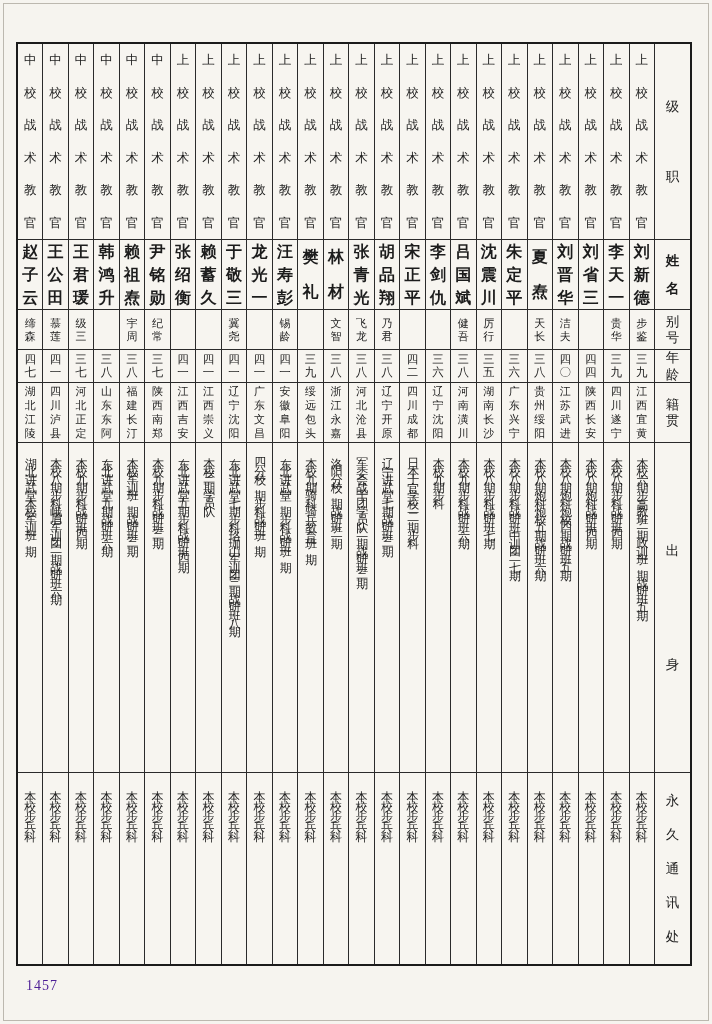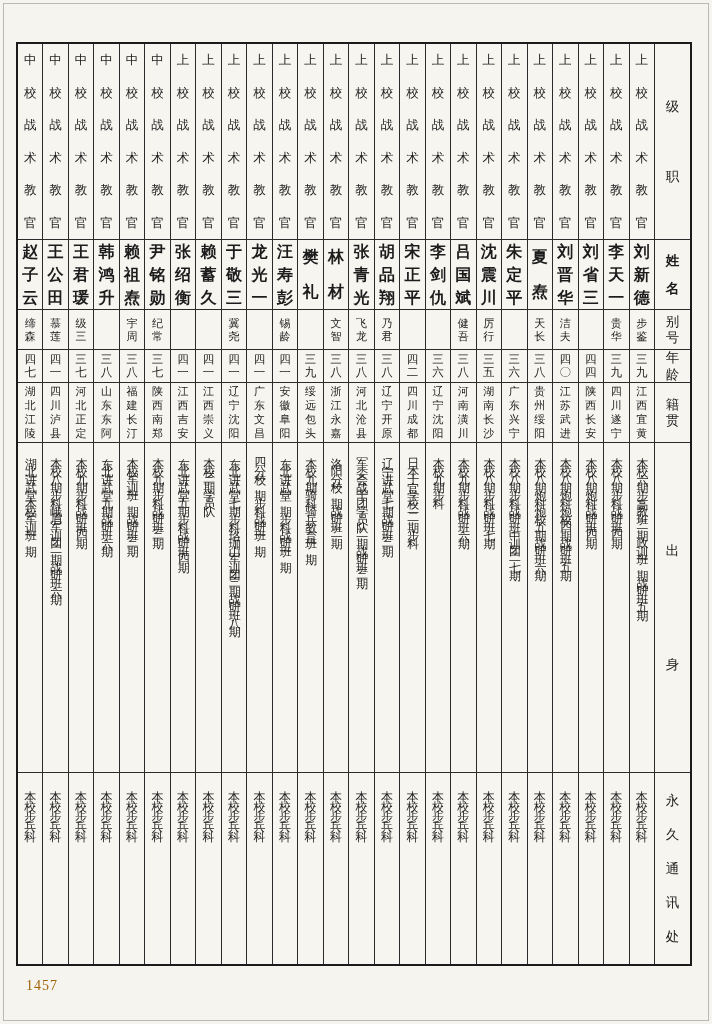--- a/index.html
+++ b/index.html
@@ -83,21 +83,21 @@
   }
   .col.header .cell.alias,
   .col.header .cell.age,
   .col.header .cell.origin { justify-content: center; gap: 3px; }
 
   .page-number {
     position: absolute;
     left: 26px; top: 978px;
     font-size: 14px;
     letter-spacing: 1px;
-    color: #a16207;
+    color: #4c1d95;
   }
 </style>
 </head>
 <body>
 
 <div class="page">
   <div class="scan-edge"></div>
   <div class="table">
 
   <div class="col header">

